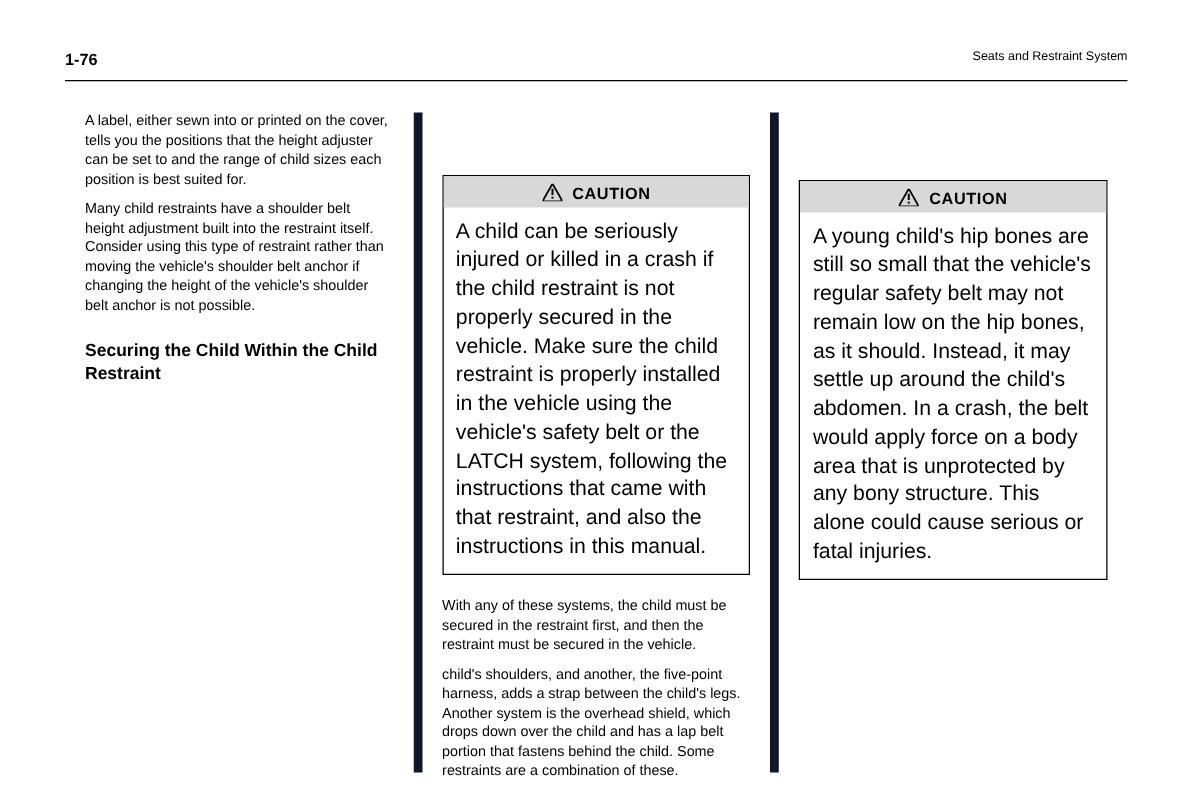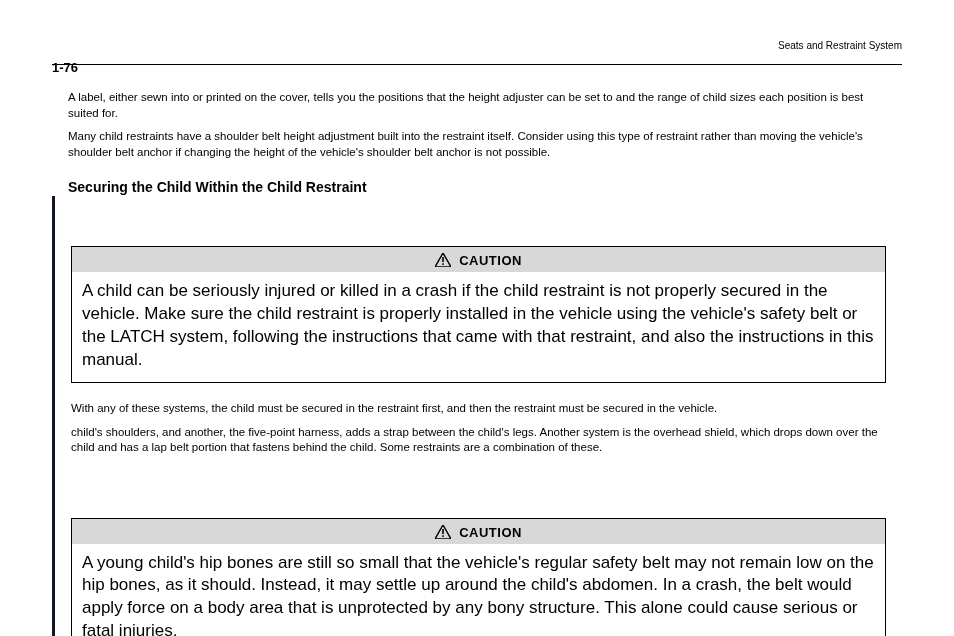--- a/index.html
+++ b/index.html
@@ -1,23 +1,23 @@
 <!DOCTYPE html>
 <html><head>
 <meta charset="utf-8">
 <style>
   * { box-sizing: border-box; margin: 0; padding: 0; }
   html, body { width: 954px; height: 636px; background: #fff; font-family: Arial, Helvetica, sans-serif; color: #000; }
   .page { width: 954px; height: 636px; position: relative; padding: 28px 52px 20px 52px; }
   .header-rule { position: absolute; left: 52px; right: 52px; top: 64px; height: 0; border-top: 1.2px solid #000; }
-  .page-header-left { position: absolute; left: 52px; top: 40px; font-size: 13px; font-weight: bold; margin-top: 20px; }
+  .page-header-left { position: absolute; left: 52px; top: 40px; font-size: 13px; font-weight: bold; }
   .page-header-right { position: absolute; right: 52px; top: 40px; font-size: 10px; }
-  .columns { position: absolute; top: 90px; left: 52px; right: 52px; bottom: 18px; display: flex; flex-direction: column; }
+  .columns { position: absolute; top: 90px; left: 52px; right: 52px; bottom: 18px; display: flex; }
   .col { flex: 1 1 0; padding: 0 16px 0 16px; position: relative; }
-  .col + .col { border-left: 3px solid #0f172a; }
+  .col + .col { border-left: 7px solid #0f172a; }
   .col h2 { font-size: 14px; font-weight: bold; margin-top: 18px; line-height: 1.3; }
   .col p, .col li { font-size: 11.5px; line-height: 1.35; margin-bottom: 8px; }
   .caution-box { border: 1px solid #000; margin-top: 54px; margin-bottom: 18px; }
   .caution-head { background: #d8d8d8; text-align: center; padding: 6px 4px 4px; font-weight: bold; font-size: 13px; letter-spacing: 0.5px; }
   .caution-head svg { display: inline-block; vertical-align: -2px; margin-right: 4px; }
   .caution-body { padding: 8px 10px 10px 10px; font-size: 17px; line-height: 1.35; }
   .col2 .caution-box { margin-top: 50px; }
 </style>
 </head>
 <body>

